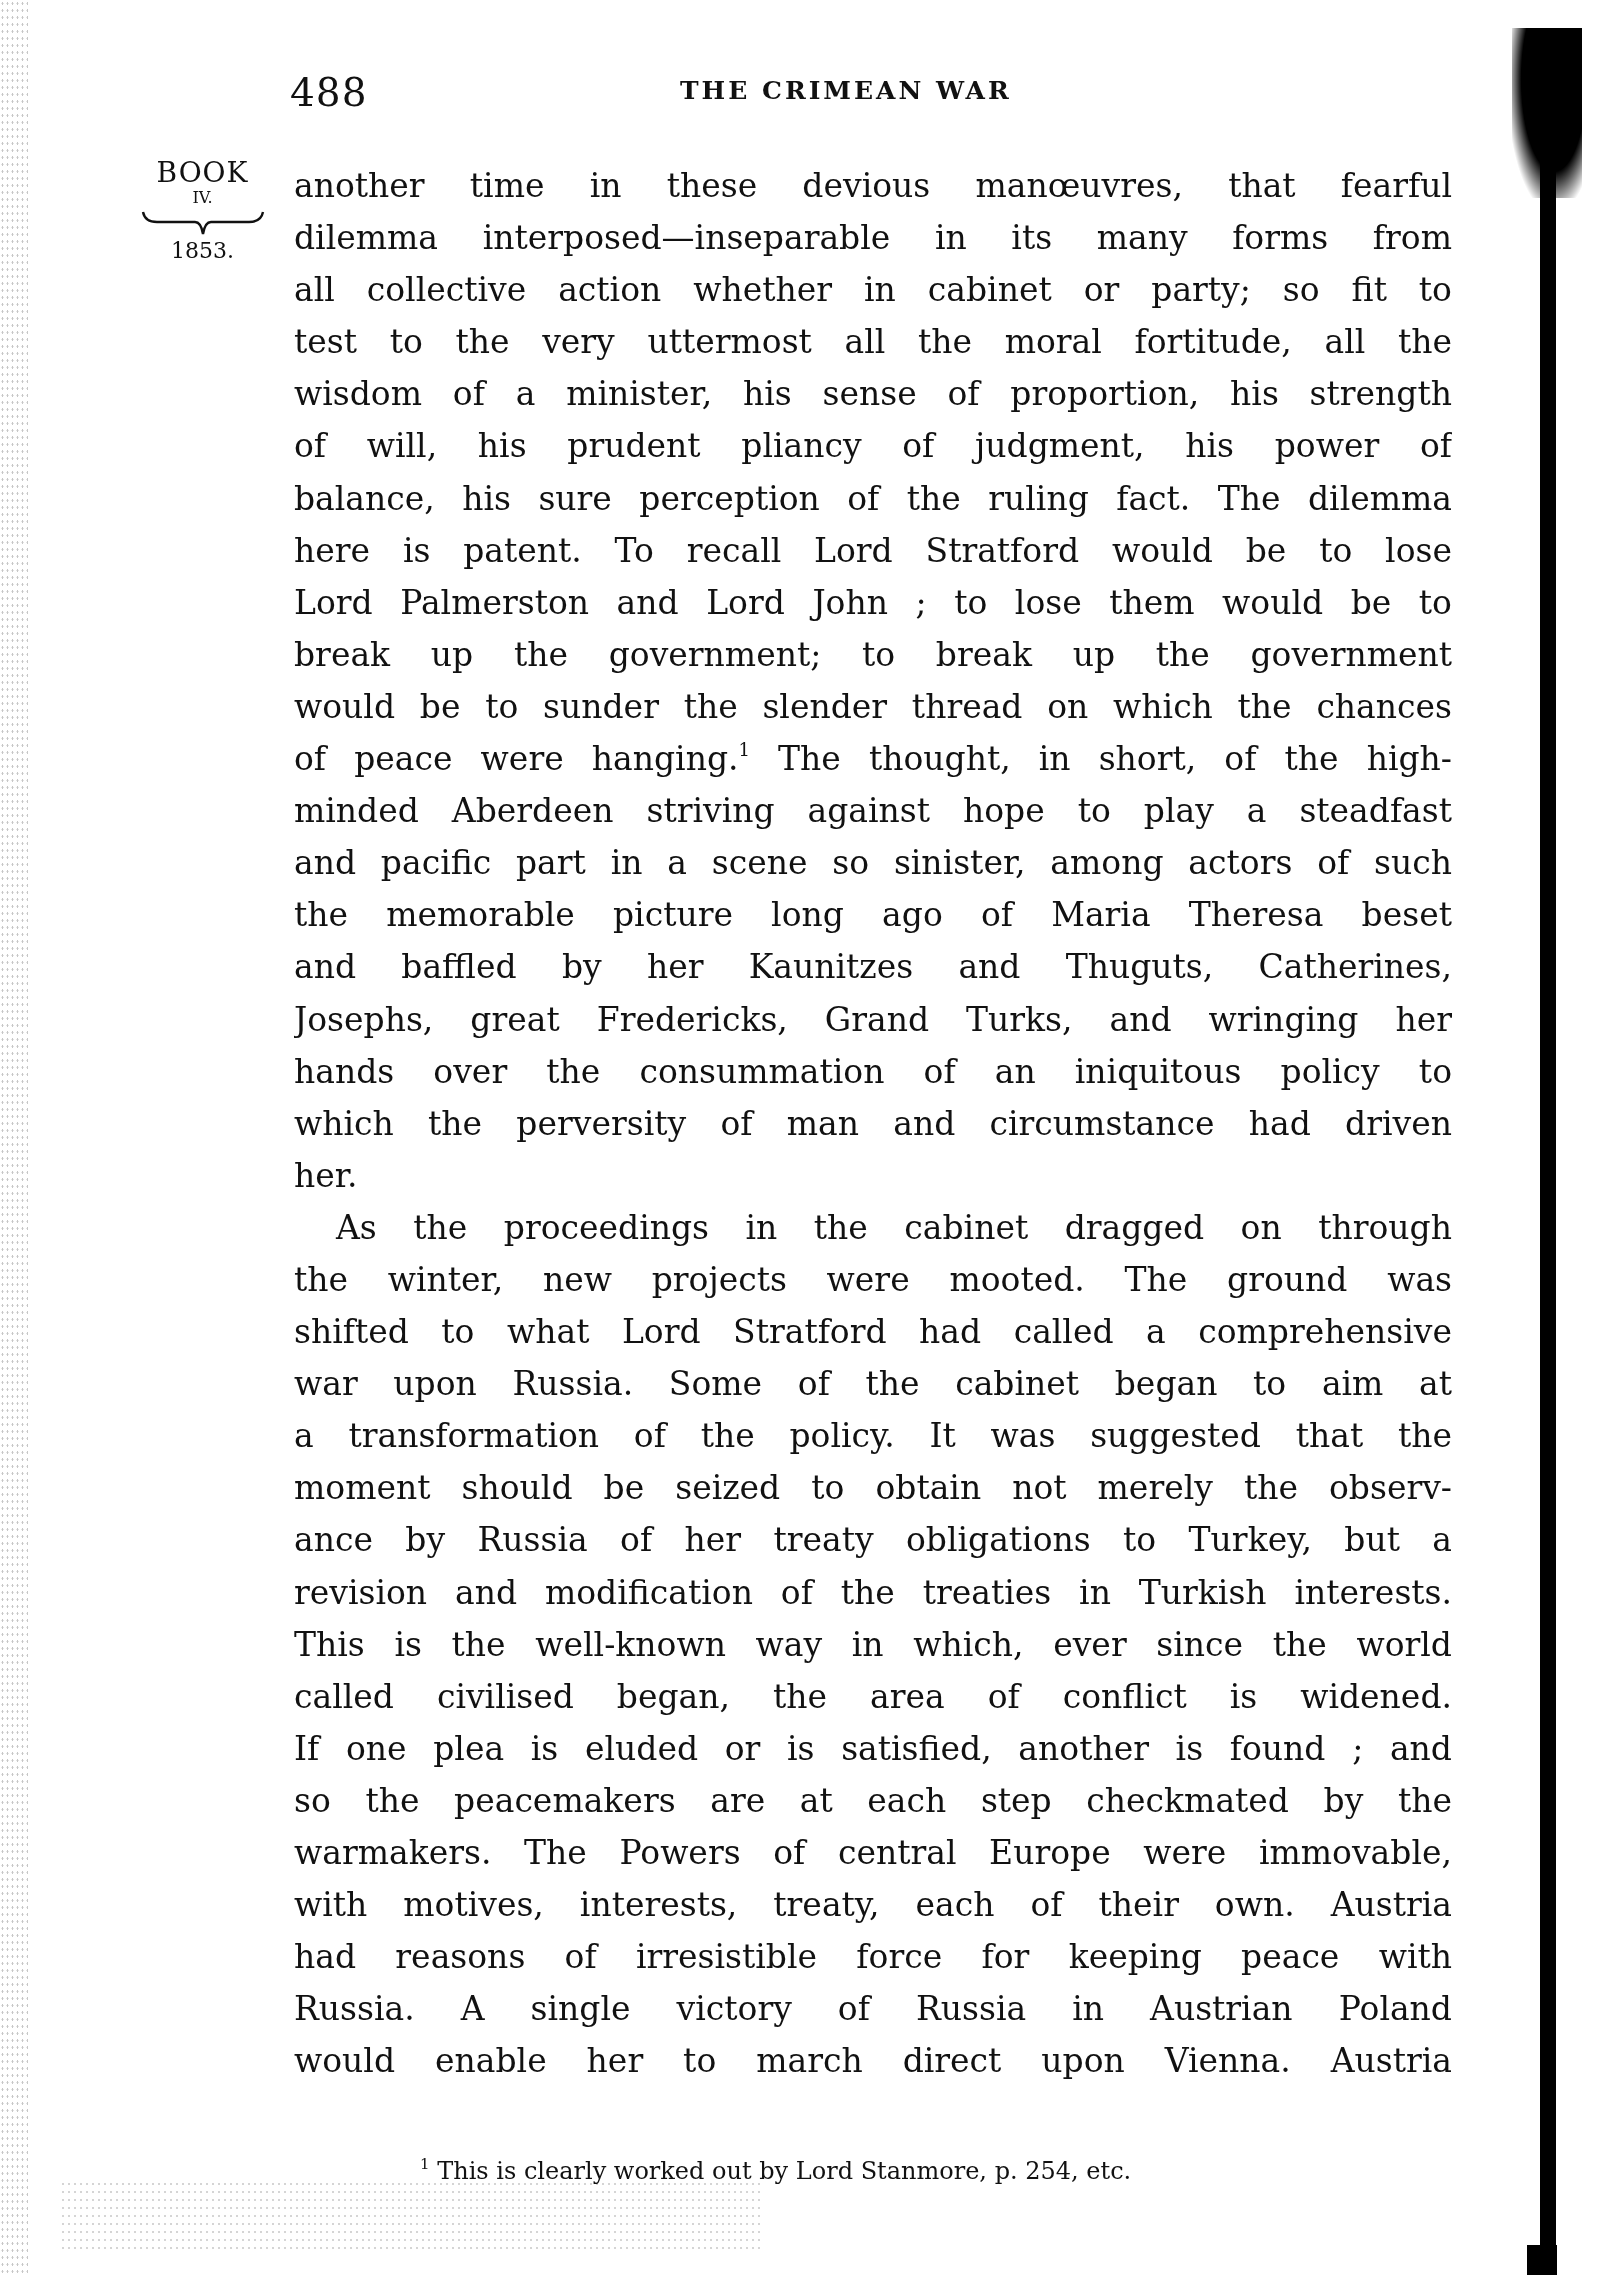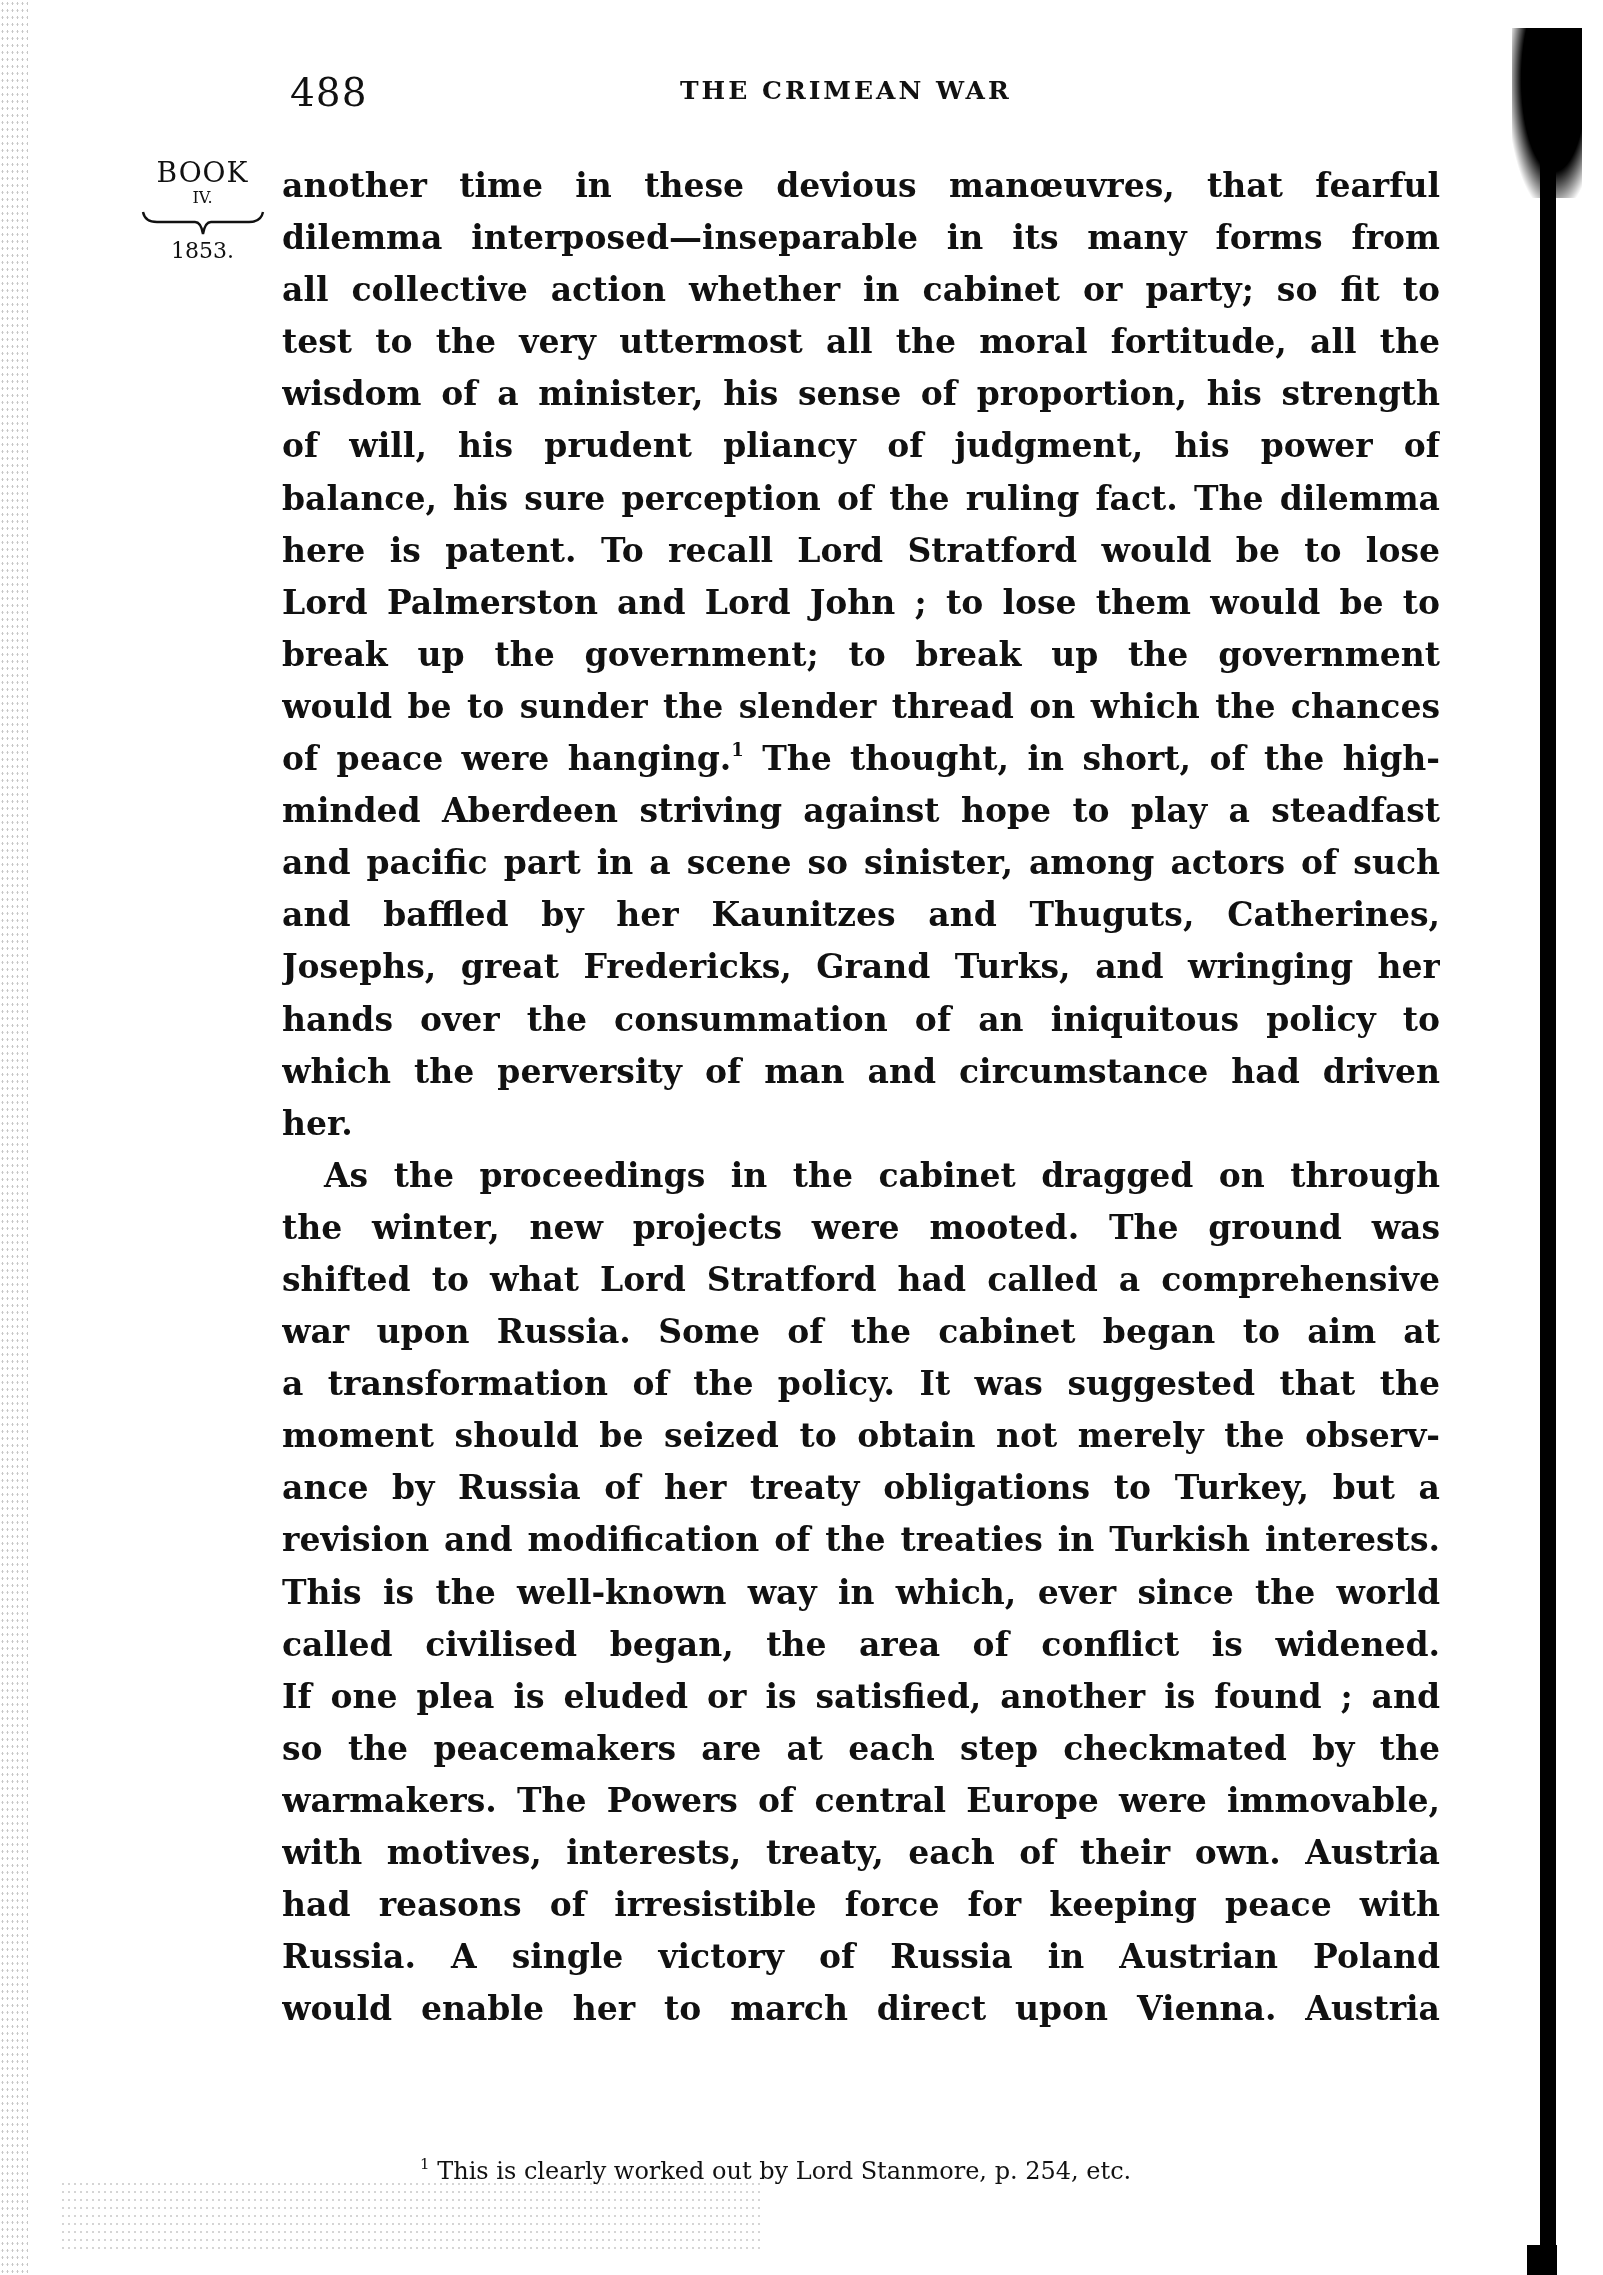--- a/index.html
+++ b/index.html
@@ -28,21 +28,21 @@
   .title { position: absolute; left: 390px; top: 6px; font-size: 25px; letter-spacing: 3px; font-weight: bold; text-align: right; }
 
   
   .margin-note { position: absolute; left: 140px; top: 160px; width: 125px; text-align: center; }
   .mn-book { font-size: 28px; letter-spacing: 1px; line-height: 26px; }
   .mn-vol { font-size: 16px; line-height: 24px; }
   .mn-brace { display: block; margin: 0 auto; }
   .mn-year { font-size: 22px; line-height: 26px; margin-top: 2px; }
 
   
-  .body-text { position: absolute; left: 282px; top: 160px; width: 1158px; font-weight: bold; }
+  .body-text { position: absolute; left: 294px; top: 160px; width: 1158px; }
   .line { height: 52.1px; line-height: 52px; font-size: 33px; white-space: nowrap;
           text-align: justify; text-align-last: justify; overflow: hidden; }
   .line.last { text-align-last: left; }
   .line.indent { padding-left: 42px; }
   sup.fn { font-size: 18px; vertical-align: 14px; line-height: 0; }
 
   .footnote { position: absolute; left: 420px; top: 2155px; font-size: 24px; white-space: nowrap; }
   .footnote sup { font-size: 15px; vertical-align: 10px; }
 </style>
 </head>
@@ -77,20 +77,21 @@
     <div class="line">wisdom of a minister, his sense of proportion, his strength</div>
     <div class="line">of will, his prudent pliancy of judgment, his power of</div>
     <div class="line">balance, his sure perception of the ruling fact.  The dilemma</div>
     <div class="line">here is patent.  To recall Lord Stratford would be to lose</div>
     <div class="line">Lord Palmerston and Lord John ; to lose them would be to</div>
     <div class="line">break up the government; to break up the government</div>
     <div class="line">would be to sunder the slender thread on which the chances</div>
     <div class="line"><span>of peace were hanging.</span><sup class="fn">1</sup><span>  The thought, in short, of the high-</span></div>
     <div class="line">minded Aberdeen striving against hope to play a steadfast</div>
     <div class="line">and pacific part in a scene so sinister, among actors of such</div>
+    <div class="line">the memorable picture long ago of Maria Theresa beset</div>
     <div class="line">and baffled by her Kaunitzes and Thuguts, Catherines,</div>
     <div class="line">Josephs, great Fredericks, Grand Turks, and wringing her</div>
     <div class="line">hands over the consummation of an iniquitous policy to</div>
     <div class="line">which the perversity of man and circumstance had driven</div>
     <div class="line last">her.</div>
     <div class="line indent">As the proceedings in the cabinet dragged on through</div>
     <div class="line">the winter, new projects were mooted.  The ground was</div>
     <div class="line">shifted to what Lord Stratford had called a comprehensive</div>
     <div class="line">war upon Russia.  Some of the cabinet began to aim at</div>
     <div class="line">a transformation of the policy.  It was suggested that the</div>

